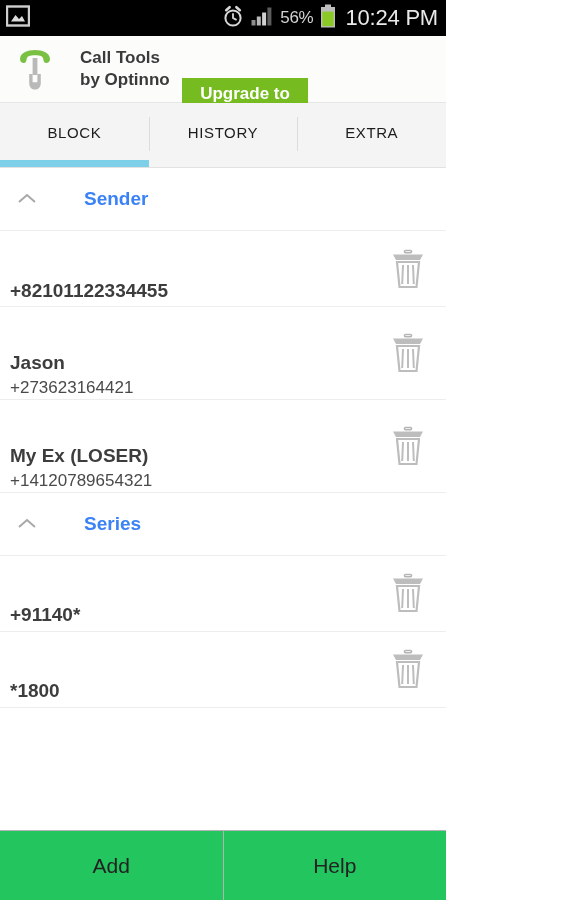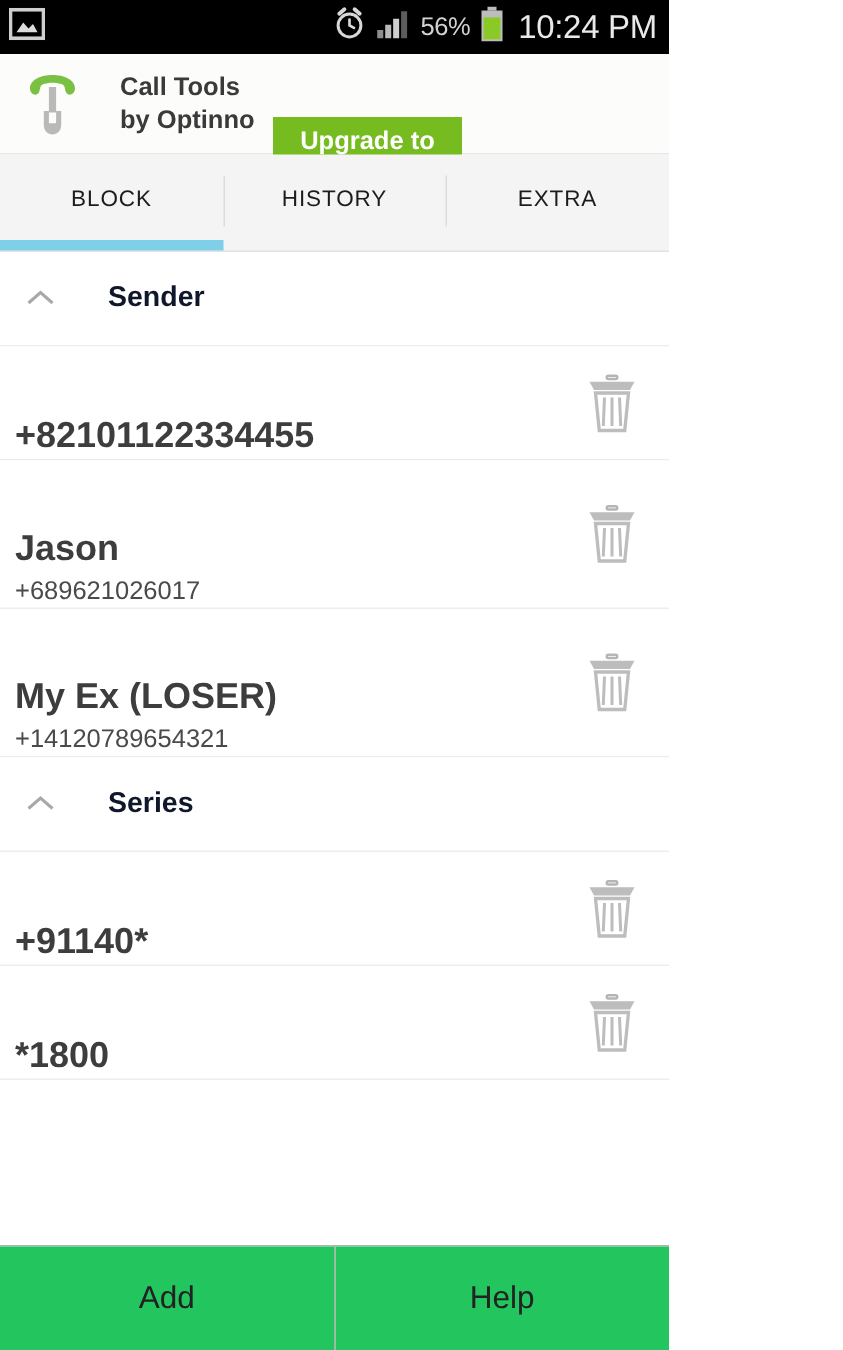--- a/index.html
+++ b/index.html
@@ -67,32 +67,32 @@
     height:7px; background:#7ed0e8;
   }
 
   
   .list { flex:1 1 auto; background:#ffffff; overflow:hidden; }
   .section-head {
     height:63px; display:flex; align-items:center; padding-left:14px;
     background:#ffffff; border-bottom:1px solid #ededed; cursor:pointer;
   }
   .section-title {
-    font-size:19px; font-weight:bold; color:#0f172a; margin-left:32px;
+    font-size:19px; font-weight:bold; color:#3b82f6; margin-left:44px;
   }
   .chevron { width:26px; height:26px; display:block; }
 
   .row {
     min-height:76px; display:flex; align-items:center;
     padding:0 18px 0 10px; border-bottom:1px solid #ededed;
     background:#ffffff; cursor:pointer;
   }
   .row-text { flex:1 1 auto; min-width:0; }
   .row-title {
-    font-size:24px; font-weight:bold; color:#3d3d3d; line-height:1.25;
+    font-size:19px; font-weight:bold; color:#3d3d3d; line-height:1.25;
     white-space:nowrap; overflow:hidden;margin-top:44px;
   }
   .row-sub {
     font-size:17px; color:#4a4a4a; line-height:1.3; margin-top:2px;
     white-space:nowrap; overflow:hidden;
   }
   .trash { flex:0 0 auto; width:40px; height:44px; cursor:pointer; }
 
   
   .bottombar {
@@ -193,21 +193,21 @@
           <path d="M5 7.5 L35 7.5 L32 13 L8 13 Z" fill="#bdbdbd"></path>
           <path d="M9 15 L31 15 L28.5 40 L11.5 40 Z" fill="none" stroke="#bdbdbd" stroke-width="2.2"></path>
           <path d="M15 18 L14.2 37 M20 18 L20 37 M25 18 L25.8 37" stroke="#bdbdbd" stroke-width="2"></path>
         </svg>
       </span>
     </div>
 
     <div class="row">
       <div class="row-text">
         <div class="row-title">Jason</div>
-        <div class="row-sub">+689621026017</div>
+        <div class="row-sub">+273623164421</div>
       </div>
       <span class="trash">
         <svg width="40" height="44" viewBox="0 0 40 44">
           <rect x="16.5" y="3.5" width="7" height="2.2" rx="1" fill="none" stroke="#b5b5b5" stroke-width="1.6"></rect>
           <path d="M5 7.5 L35 7.5 L32 13 L8 13 Z" fill="#bdbdbd"></path>
           <path d="M9 15 L31 15 L28.5 40 L11.5 40 Z" fill="none" stroke="#bdbdbd" stroke-width="2.2"></path>
           <path d="M15 18 L14.2 37 M20 18 L20 37 M25 18 L25.8 37" stroke="#bdbdbd" stroke-width="2"></path>
         </svg>
       </span>
     </div>

